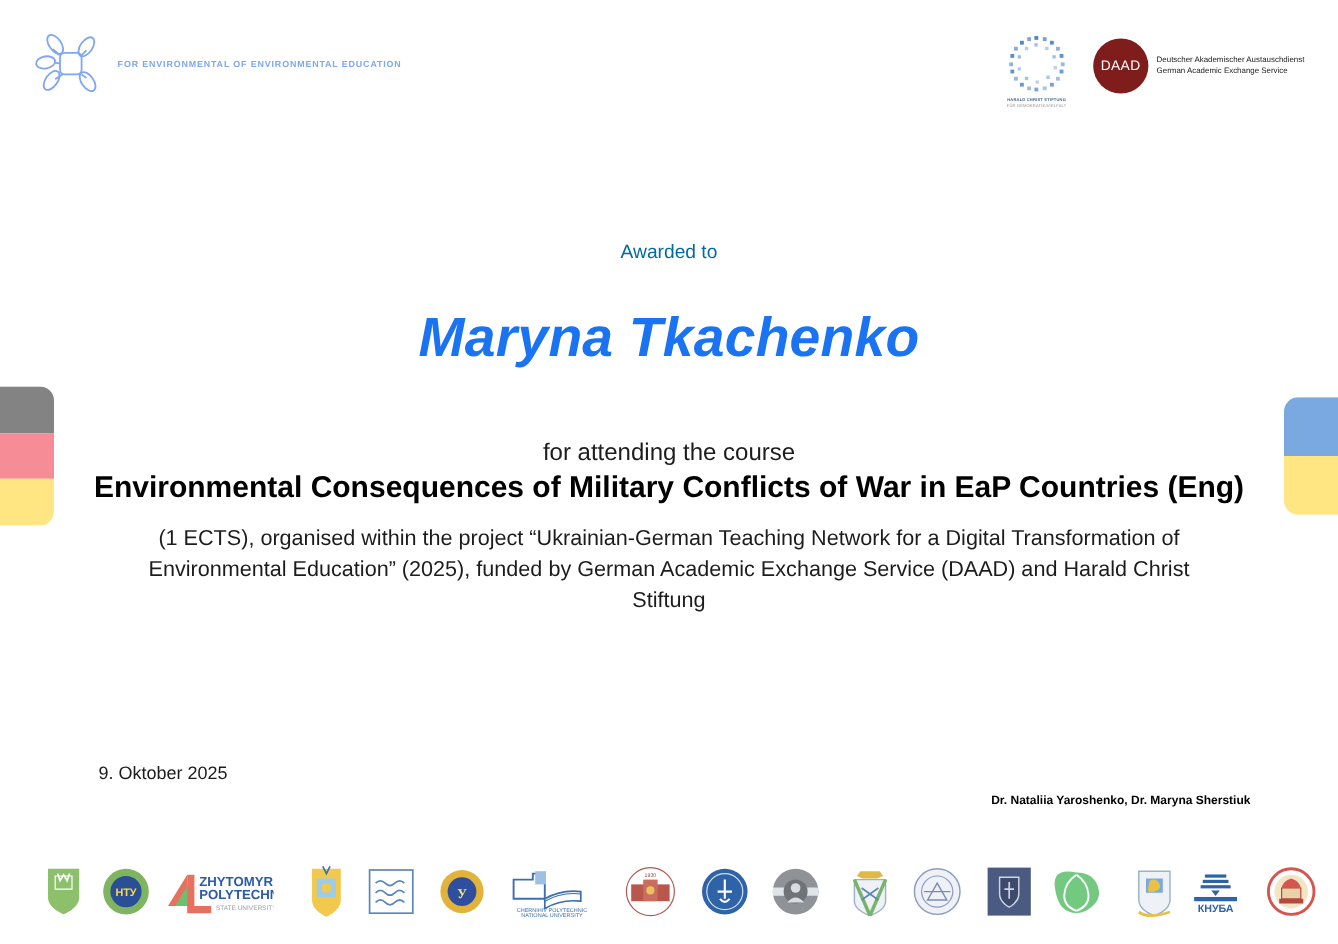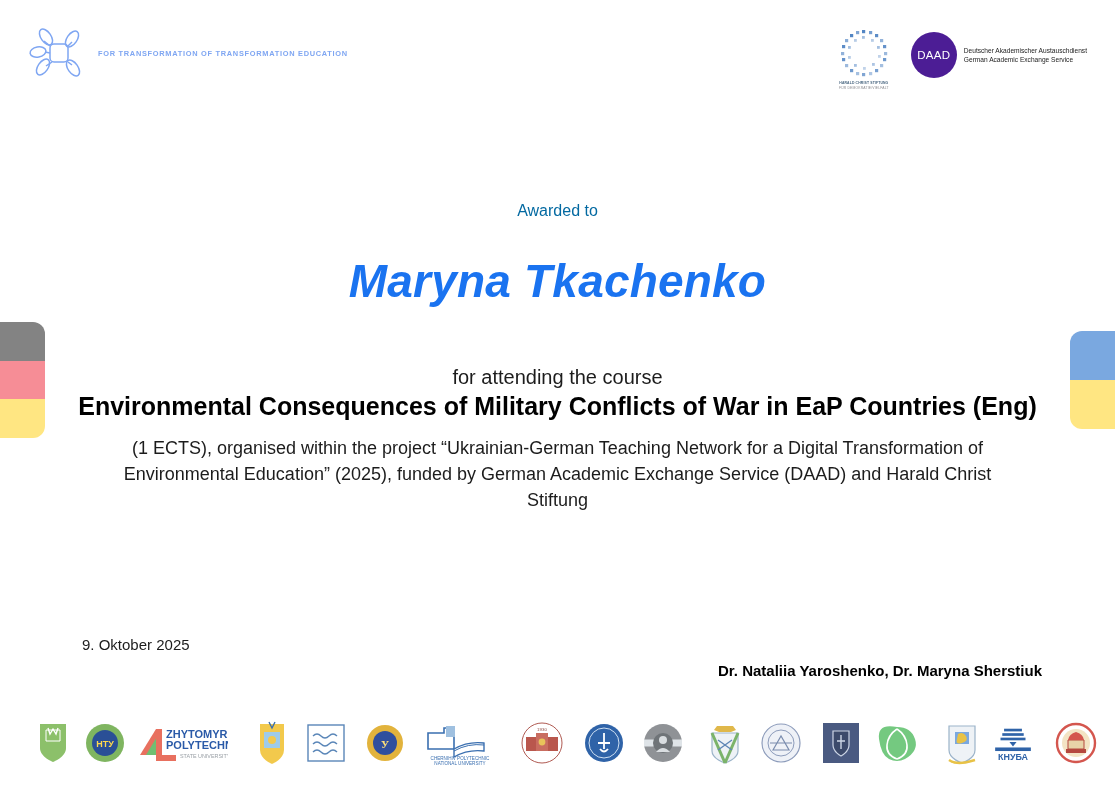--- a/index.html
+++ b/index.html
@@ -71,21 +71,21 @@
     letter-spacing: 0.15px;
     margin-top: 3px;
     white-space: nowrap;
   }
   .hcs-cap b { color: #46647f; }
 
   .daad-logo { display: flex; align-items: center; margin-top: 4px; }
   .daad-circle {
     width: 46px; height: 46px;
     border-radius: 50%;
-    background: #4c1d95;
+    background: #7f1d1d;
     color: #ffffff;
     font-size: 11.5px;
     letter-spacing: 0.3px;
     display: flex;
     align-items: center;
     justify-content: center;
     flex: none;
   }
   .daad-sub {
     margin-left: 7px;
@@ -166,21 +166,21 @@
     position: absolute;
     left: 82px;
     top: 636px;
     font-size: 15px;
     color: #1c1c1c;
   }
   .signers {
     position: absolute;
     right: 73px;
     top: 662px;
-    font-size: 15px;
+    font-size: 10px;
     font-weight: bold;
     color: #000000;
   }
 
   
   .partners {
     position: absolute;
     left: 0;
     bottom: 8px;
     width: 1115px;
@@ -217,21 +217,21 @@
         <ellipse cx="45" cy="46" rx="5" ry="9" transform="rotate(-35 45 46)"></ellipse>
         <ellipse cx="10" cy="30" rx="8" ry="5" transform="rotate(-10 10 30)"></ellipse>
         <line x1="22" y1="24" x2="16" y2="19"></line>
         <line x1="40" y1="24" x2="44" y2="20"></line>
         <line x1="24" y1="40" x2="18" y2="44"></line>
         <line x1="40" y1="40" x2="44" y2="43"></line>
         <line x1="22" y1="31" x2="17" y2="30"></line>
       </g>
     </svg>
     <div class="ugdtn-text">
-      <div class="ugdtn-l3">FOR TRANSFORMATION OF TRANSFORMATION EDUCATION</div>
+      <div class="ugdtn-l3">FOR ENVIRONMENTAL OF ENVIRONMENTAL EDUCATION</div>
     </div>
   </div>
 
   <div class="funders">
 
     <div class="hcs-logo">
       <svg class="hcs-ring" viewBox="0 0 50 50">
         <g fill="#4a7fc1">
           <rect x="23" y="2" width="3.2" height="3.2" opacity=".95"></rect>
           <rect x="30" y="3" width="3.2" height="3.2" opacity=".75"></rect>

